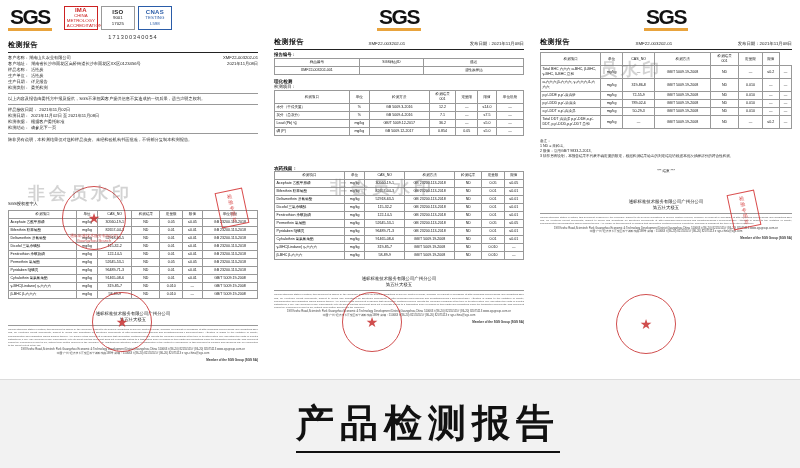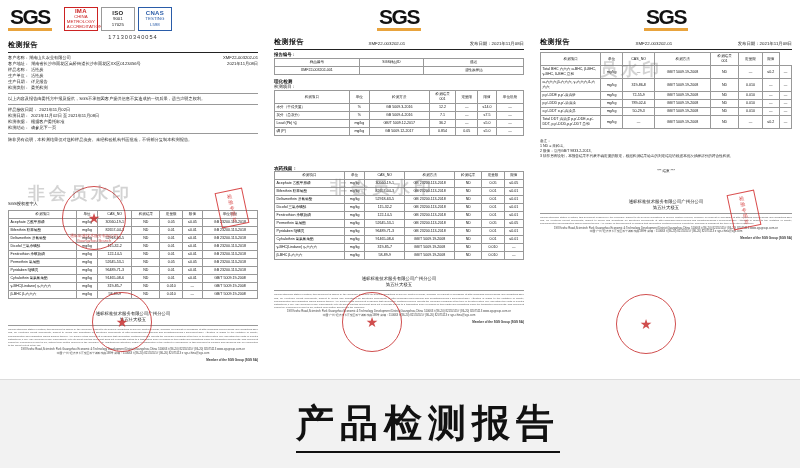--- a/index.html
+++ b/index.html
@@ -6,21 +6,21 @@
   body{
     width:800px;height:468px;background:#ffffff;
     font-family:"Liberation Sans","DejaVu Sans",sans-serif;
     overflow:hidden;position:relative;
   }
   .sheet{position:absolute;left:0;top:0;width:800px;height:468px;}
   .page{position:absolute;top:0;height:380px;background:#fff;border-right:1px solid #e8e8e8;overflow:hidden;}
   #p1{left:0;width:266px;}
   #p2{left:266px;width:266px;}
   #p3{left:532px;width:268px;}
-  .sgs-wrap{display:flex;align-items:flex-end;gap:12px;padding:6px 8px 2px 8px;}
+  .sgs-wrap{display:flex;align-items:flex-start;gap:12px;padding:6px 8px 2px 8px;}
   .sgs-text{font-size:21px;font-weight:bold;font-family:"Liberation Sans",sans-serif;letter-spacing:-1.5px;color:#111;border-bottom:3px solid #e8a33d;line-height:22px;padding:0 2px;}
   .badge{border:1px solid #999;font-size:4.4px;line-height:5.2px;text-align:center;padding:2px 2px;color:#222;width:34px;height:24px;box-sizing:border-box;display:flex;flex-direction:column;justify-content:center;}
   .badge.red{border-color:#c22;color:#c22;}
   .badge b{font-size:6px;display:block;letter-spacing:.3px;}
   .badge-row{display:flex;gap:3px;align-items:center;}
   .cnas{border:1px solid #2a5ca8;color:#2a5ca8;}
   .codeline{font-size:5.6px;text-align:center;color:#333;letter-spacing:1px;margin-top:1px;}
   
   .t{font-size:4.4px;line-height:6.2px;color:#1a1a1a;}
   .title-cn{font-size:7px;font-weight:bold;color:#111;letter-spacing:.5px;}

